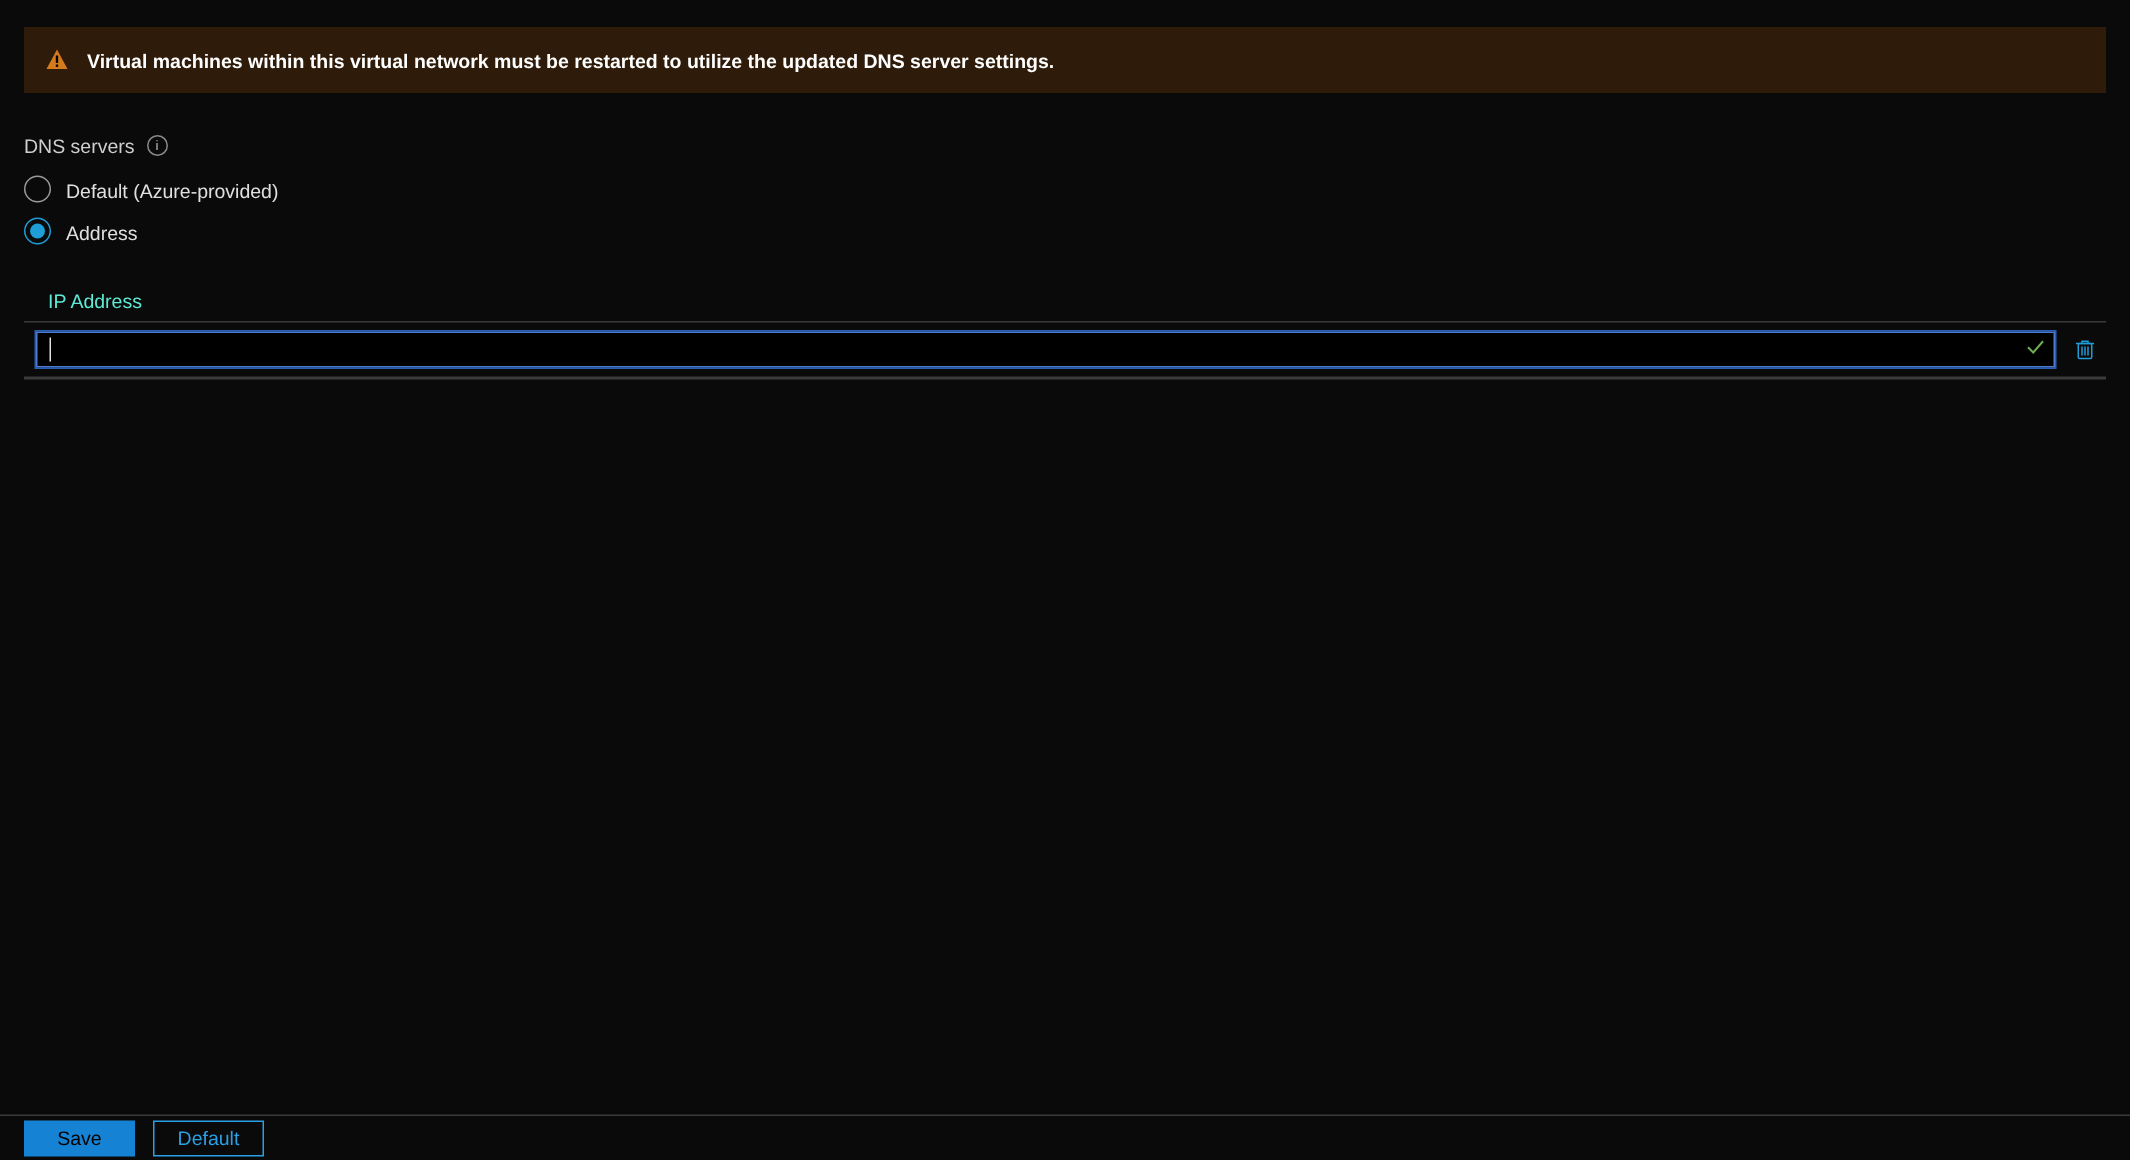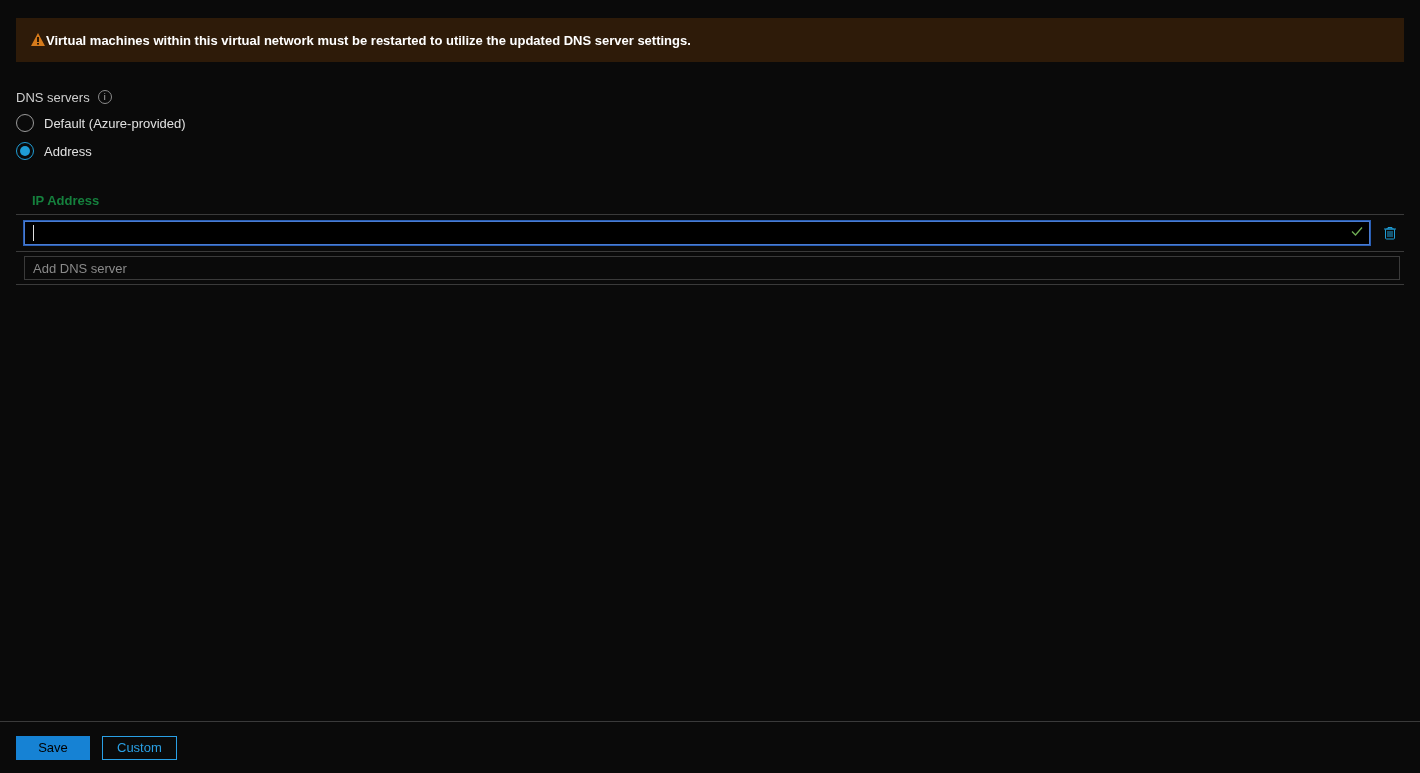--- a/index.html
+++ b/index.html
@@ -18,21 +18,21 @@
       overflow: hidden;
     }
 
     
     .warning-banner {
       margin: 18px 16px 0 16px;
       padding: 14px 14px;
       background: #2e1b09;
       display: flex;
       align-items: center;
-      gap: 0;
+      gap: 12px;
     }
     .warning-icon svg {
       display: block;
     }
     .warning-text {
       color: #ffffff;
       font-weight: 600;
       font-size: 13px;
     }
 
@@ -55,21 +55,21 @@
       justify-content: center;
       font-size: 9px;
       color: #bdbdbd;
       line-height: 1;
     }
 
     
     .radio-row {
       margin: 4px 16px 0 16px;
       display: flex;
-      align-items: center;
+      align-items: flex-end;
       gap: 10px;
       height: 24px;
       cursor: pointer;
     }
     .radio-outer {
       width: 18px;
       height: 18px;
       border: 1px solid #9a9a9a;
       border-radius: 50%;
       display: inline-flex;
@@ -92,22 +92,22 @@
     }
     .radio-label {
       color: #e0e0e0;
       font-size: 13px;
     }
 
     
     .col-header {
       margin: 30px 16px 6px 32px;
       font-size: 13px;
-      font-weight: 700;
-      color: #15803d;
+      font-weight: 400;
+      color: #5eead4;
     }
 
     
     .rows-wrap {
       margin: 0 16px 0 16px;
     }
     .row-divider-top {
       border-top: 1px solid #3a3a3a;
     }
     .row-divider-bottom {
@@ -175,21 +175,21 @@
     .ip-row.add-row {
       padding: 4px 4px 4px 8px;
     }
 
     
     .footer {
       position: absolute;
       left: 0;
       right: 0;
       bottom: 0;
-      height: 52px;
+      height: 30px;
       border-top: 1px solid #3a3a3a;
       display: flex;
       align-items: center;
       padding: 4px 16px;
       gap: 12px;
       background: #0a0a0a;
     }
     .btn {
       height: 24px;
       min-width: 74px;
@@ -270,22 +270,19 @@
     <button class="delete-btn" aria-label="delete">
       <svg width="14" height="16" viewBox="0 0 14 16">
         <rect x="2.5" y="4" width="9" height="10" rx="1" stroke="#1f9dd6" stroke-width="1" fill="none"></rect>
         <path d="M1 4 H13" stroke="#1f9dd6" stroke-width="1"></path>
         <path d="M5 4 V2.5 H9 V4" stroke="#1f9dd6" stroke-width="1" fill="none"></path>
         <path d="M5 6 V12 M7 6 V12 M9 6 V12" stroke="#1f9dd6" stroke-width="1"></path>
       </svg>
     </button>
   </div>
 
-  <div class="ip-row add-row">
-    <input class="add-input" type="text" placeholder="Add DNS server" style="">
-  </div>
 
 </div>
 
 <div class="footer">
   <button class="btn btn-primary">Save</button>
-  <button class="btn btn-secondary">Custom</button>
+  <button class="btn btn-secondary">Default</button>
 </div>
 
 </body></html>

